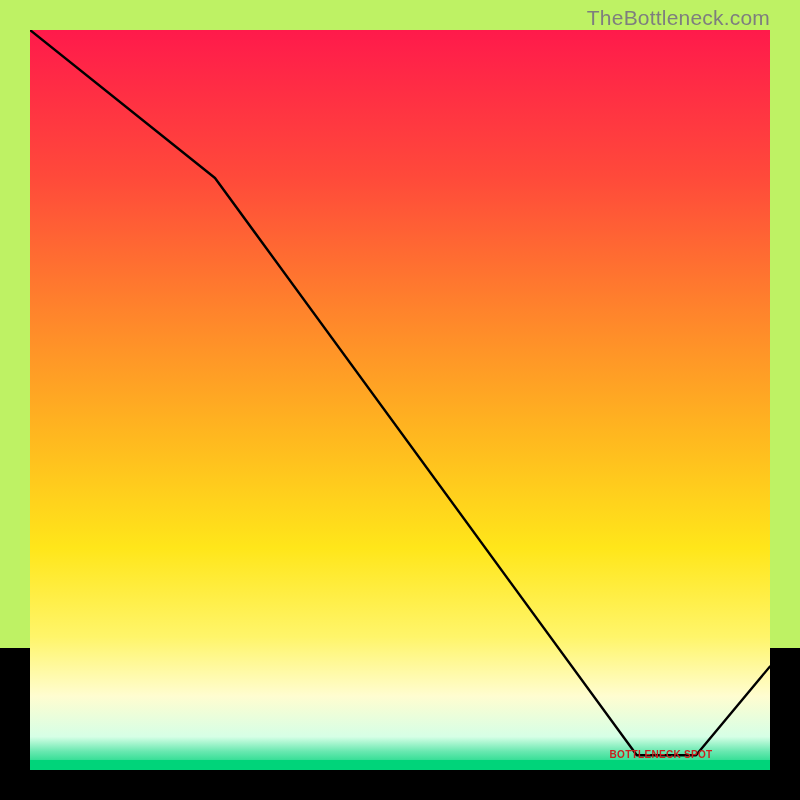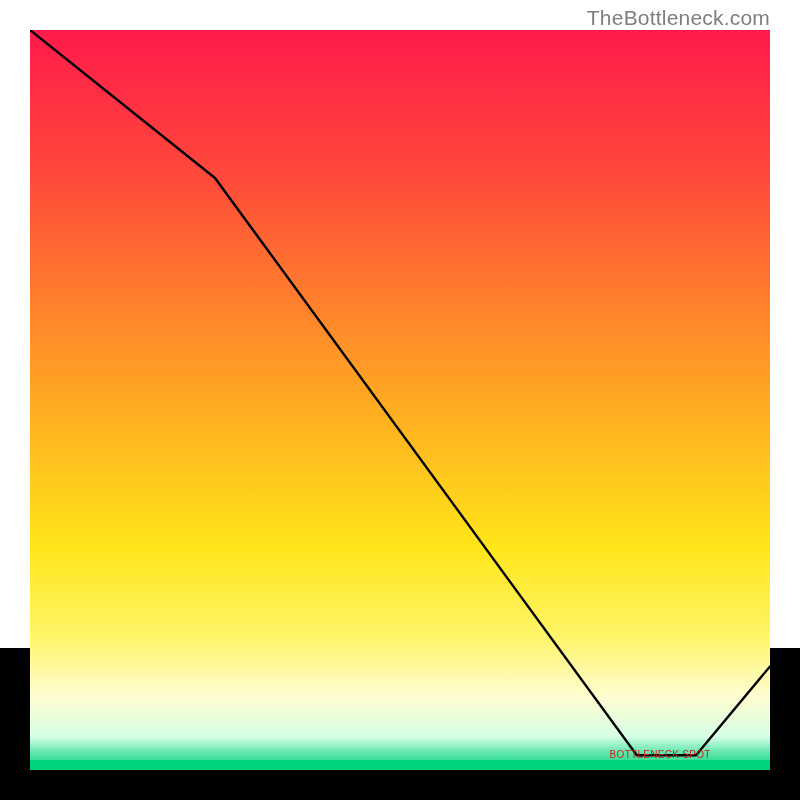--- a/index.html
+++ b/index.html
@@ -8,21 +8,21 @@
     width: 800px;
     height: 800px;
     background: #000;
     overflow: hidden;
     font-family: Arial, Helvetica, sans-serif;
   }
   .stage {
     position: relative;
     width: 800px;
     height: 648px;
-    background: #ffffff;
+    background: #bef264;
   }
   .plot-area {
     position: absolute;
     left: 30px;
     top: 30px;
     width: 740px;
     height: 740px;
     box-sizing: border-box;
   }
   .watermark {
@@ -31,21 +31,21 @@
     right: 30px;
     color: #7e7e7e;
     font-size: 21px;
     font-weight: 400;
     letter-spacing: 0.2px;
   }
   .annotation {
     position: absolute;
     color: #cc1f1f;
     font-size: 10px;
-    font-weight: 400;
+    font-weight: 700;
     letter-spacing: 0.3px;
     font-family: Arial, Helvetica, sans-serif;
   }
   svg { display: block; }
 </style>
 </head>
 <body>
 
 <div class="stage">
 

